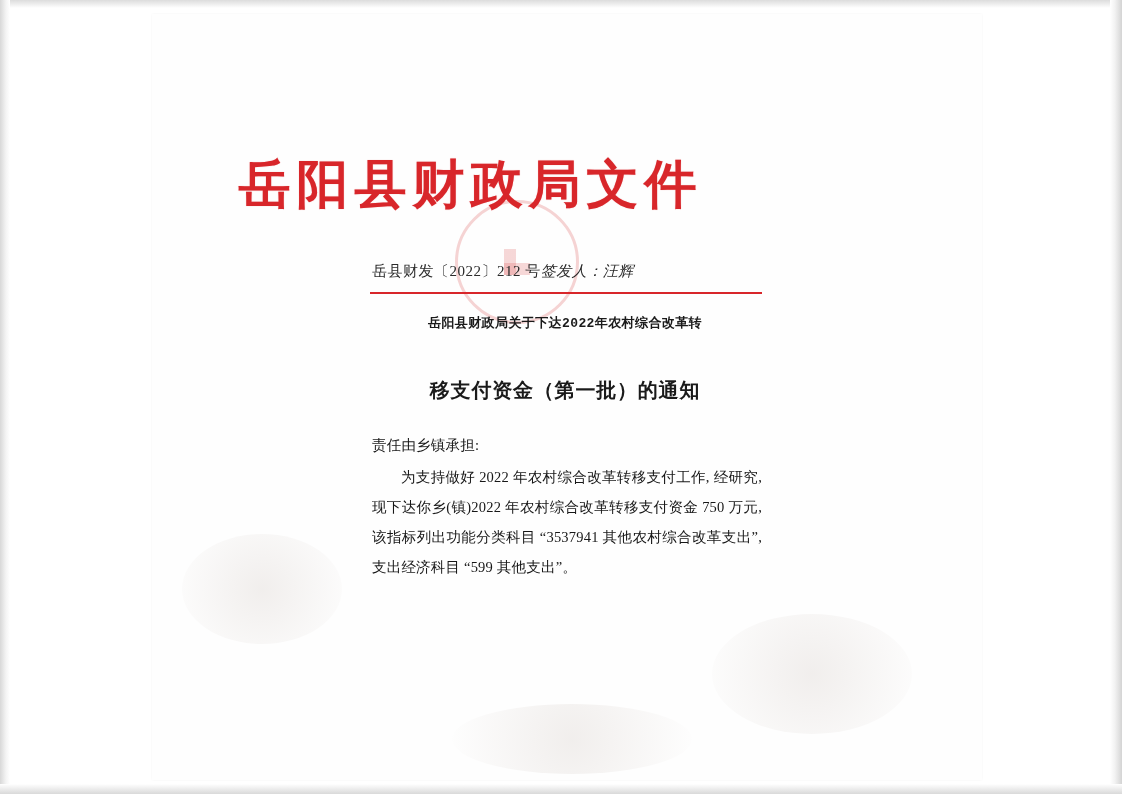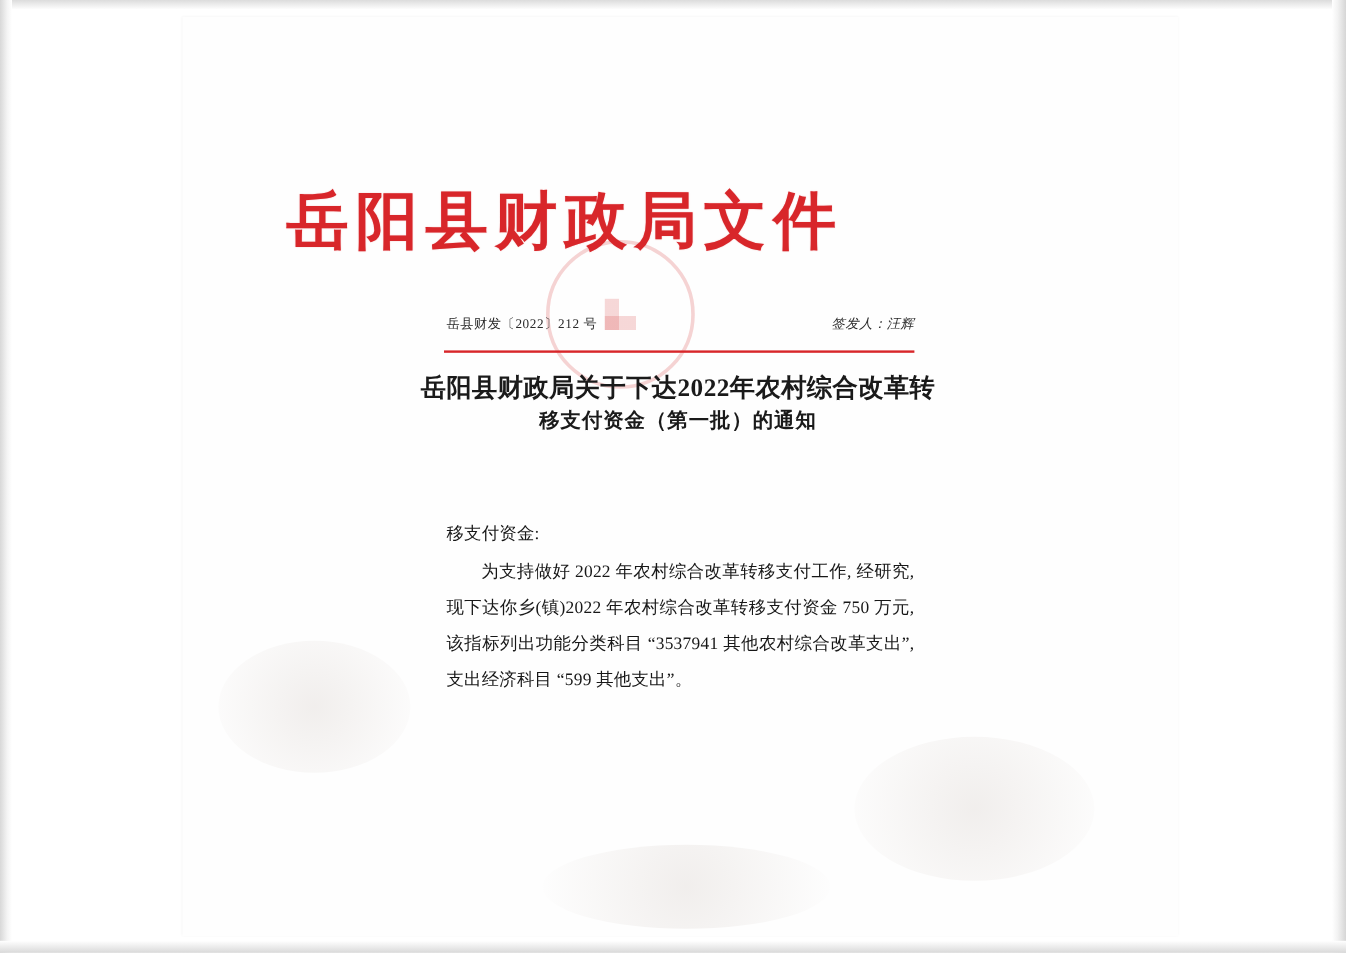--- a/index.html
+++ b/index.html
@@ -81,23 +81,23 @@
     text-shadow: 0 0 1px rgba(216,38,42,0.4);
   }
 
   
   .docnum-row {
     position: absolute;
     left: 372px;
     top: 262px;
     width: 390px;
     display: flex;
-    justify-content: space-between;
+    justify-content: flex-start;
     align-items: flex-end;
-    font-size: 11px;
+    font-size: 15px;
     color: #2b2b2b;
     letter-spacing: 0.5px;
   }
   .docnum-row .docnum {
     white-space: nowrap;
   }
   .docnum-row .signer {
     white-space: nowrap;
     font-style: italic;
   }
@@ -146,29 +146,31 @@
     text-align: center;
     font-weight: bold;
     color: #1a1a1a;
   }
   .main-heading .line1 {
     font-size: 17px;
     letter-spacing: 1px;
     line-height: 26px;
   }
   .main-heading .line2 {
-    font-size: 21px;
+    font-size: 13px;
     letter-spacing: 0.4px;
     line-height: 27px;
     white-space: nowrap;
+    font-family: Liberation Mono, monospace;
   }
   .main-heading .line3 {
-    font-size: 17px;
+    font-size: 20px;
     letter-spacing: 0.8px;
     line-height: 27px;
+    margin-top: 40px;
   }
 
   
   .body-block {
     position: absolute;
     left: 372px;
     top: 430px;
     width: 390px;
     color: #171717;
     font-size: 14.5px;
@@ -210,17 +212,17 @@
   </div>
 
   <div class="red-rule"></div>
 
   <div class="main-heading">
     <div class="line2">岳阳县财政局关于下达2022年农村综合改革转</div>
     <div class="line3">移支付资金（第一批）的通知</div>
   </div>
 
   <div class="body-block">
-    <div class="salutation">移支付资金:</div>
+    <div class="salutation">责任由乡镇承担:</div>
     <p class="para">为支持做好 2022 年农村综合改革转移支付工作, 经研究, 现下达你乡(镇)2022 年农村综合改革转移支付资金 750 万元, 该指标列出功能分类科目 “3537941 其他农村综合改革支出”, 支出经济科目 “599 其他支出”。</p>
   </div>
 
 </div>
 
 </body></html>

